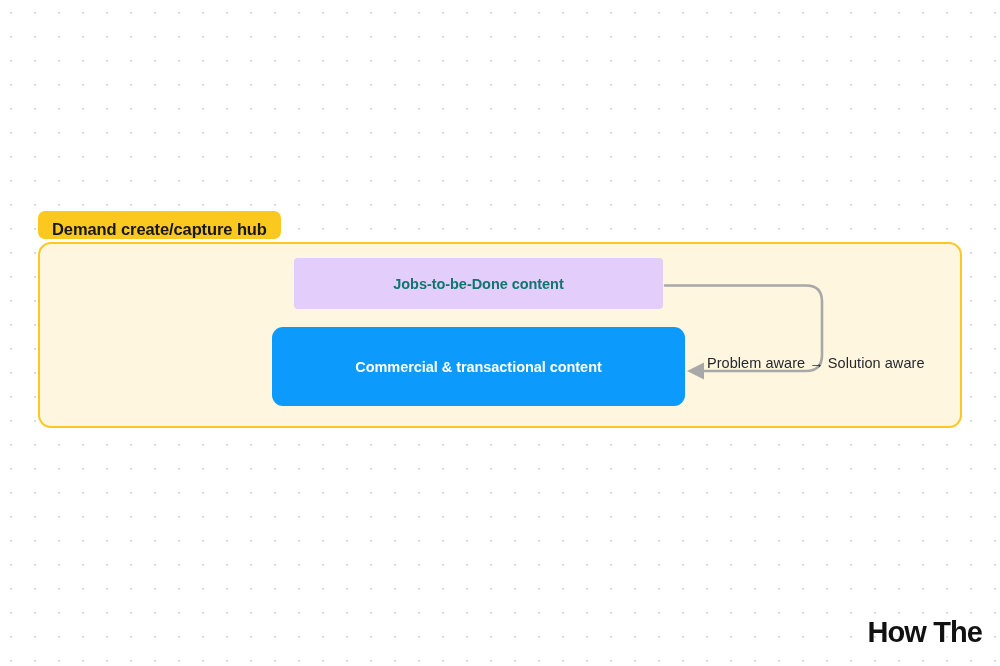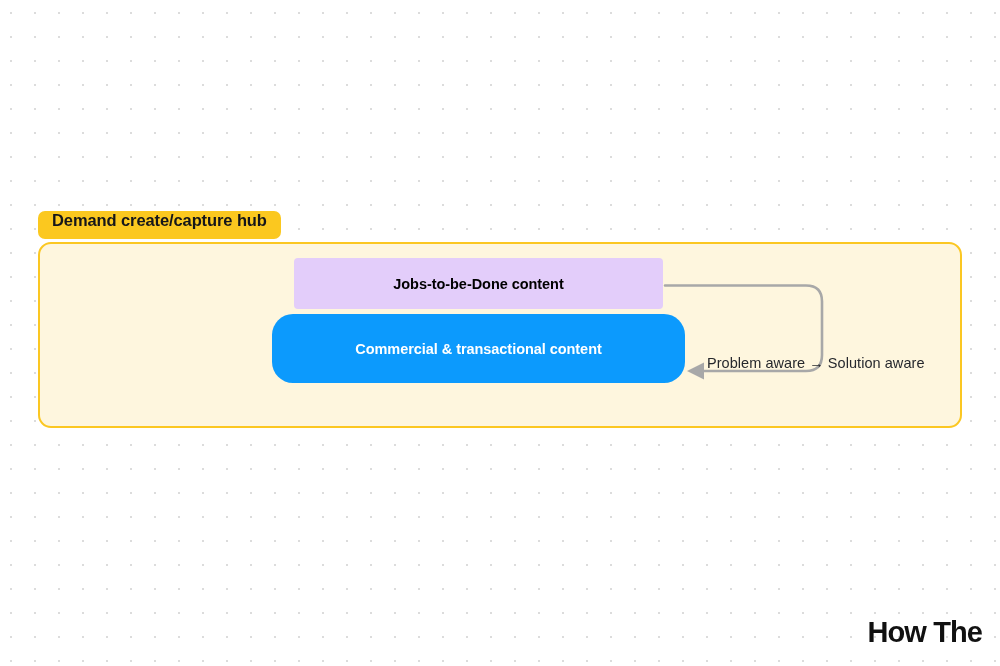--- a/index.html
+++ b/index.html
@@ -30,21 +30,21 @@
   }
 
   
   #hub-label {
     position: absolute;
     left: 38px;
     top: 211px;
     height: 28px;
     padding: 0 14px;
     display: flex;
-    align-items: flex-start;
+    align-items: flex-end;
     background: #FBC81F;
     color: #15161a;
     border-radius: 7px;
     font-size: 16.5px;
     font-weight: 700;
     letter-spacing: -0.1px;
     white-space: nowrap;
     box-sizing: border-box;
   }
 
@@ -73,32 +73,32 @@
     font-weight: 700;
     letter-spacing: -0.05px;
   }
 
   #node-jtbd {
     left: 294px;
     top: 258px;
     width: 369px;
     height: 51px;
     background: #E3CDFA;
-    color: #000000;
+    color: #0f766e;
     border-radius: 4px;
   }
 
   #node-commercial {
     left: 272px;
-    top: 314px;
+    top: 327px;
     width: 413px;
-    height: 69px;
+    height: 79px;
     background: #0C9AFD;
     color: #ffffff;
-    border-radius: 21px;
+    border-radius: 11px;
   }
 
   
   #connector-layer {
     position: absolute;
     left: 0;
     top: 0;
     width: 1000px;
     height: 666px;
     pointer-events: none;

